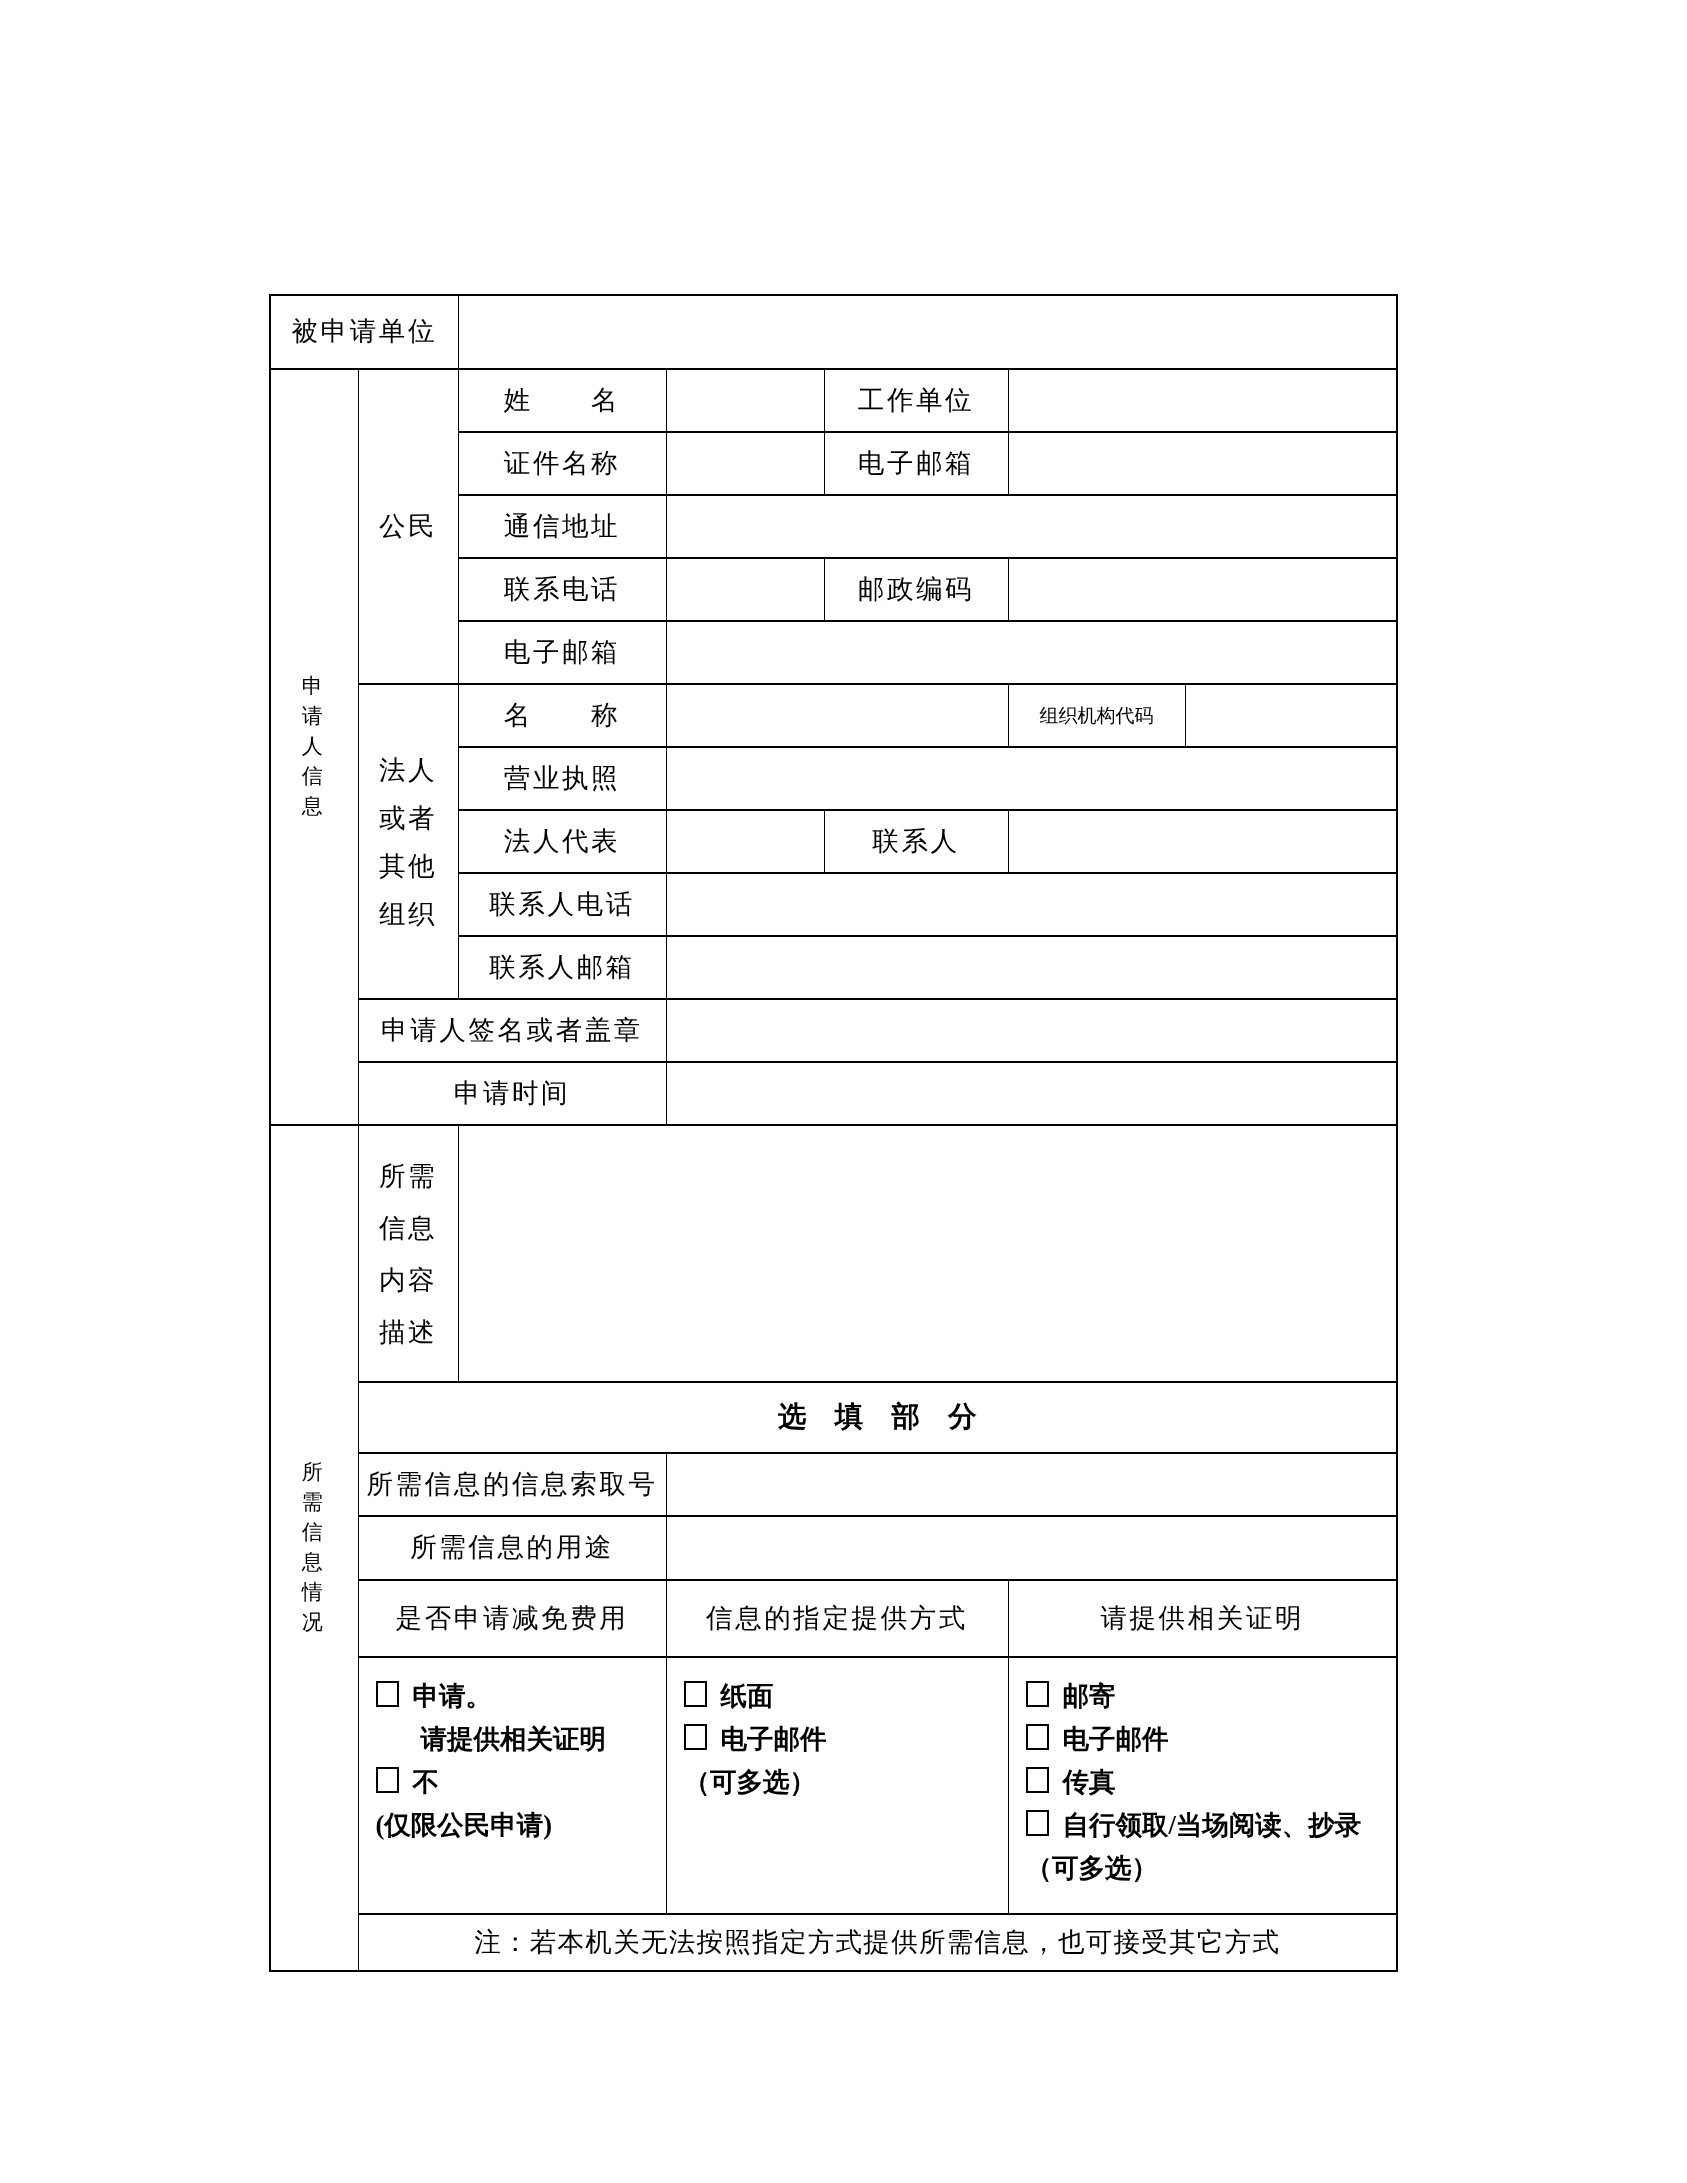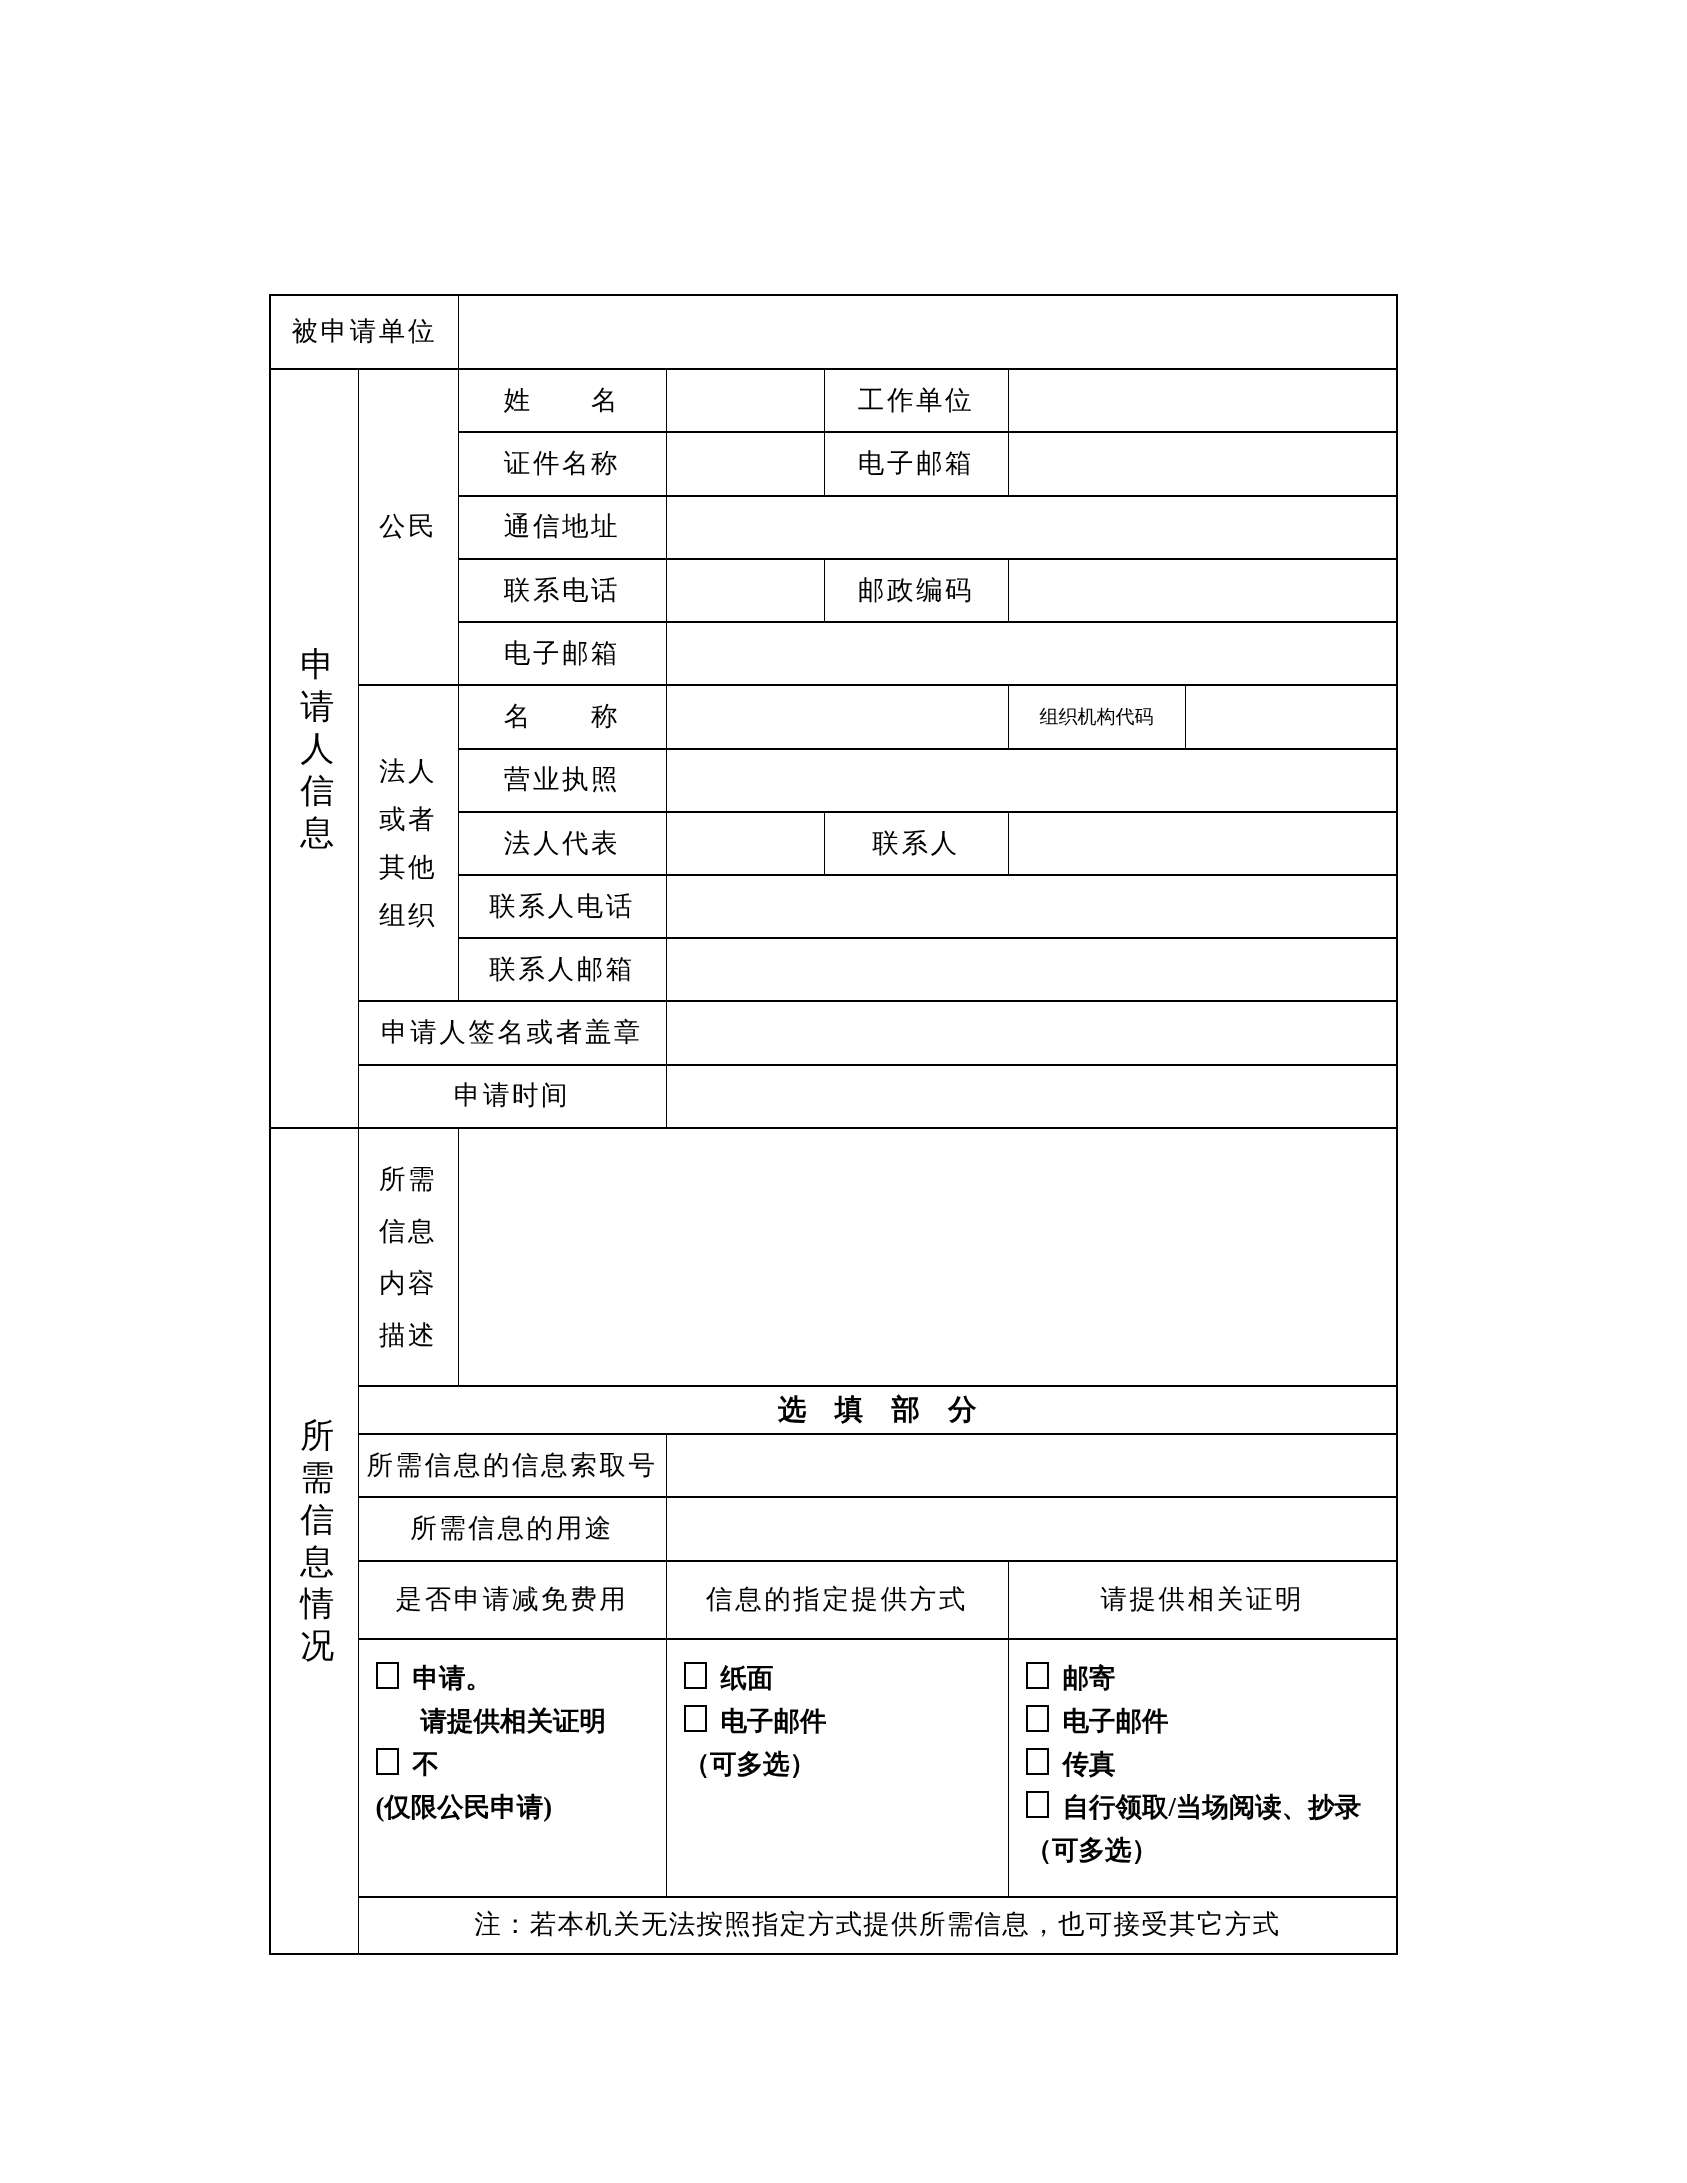--- a/index.html
+++ b/index.html
@@ -46,33 +46,33 @@
     line-height: 1.35;
     text-align: center;
     vertical-align: middle;
     overflow: hidden;
   }
   .lbl { letter-spacing: 2.6px; }
   .tight { letter-spacing: 0px; font-size: 19px; }
   .r112 { height: 74px; }
   .r95  { height: 63px; }
   .r388 { height: 257px; }
-  .r97  { height: 48px; padding-left: 30px; }
+  .r97  { height: 71px; padding-left: 30px; }
   .r96  { height: 64px; }
   .r117 { height: 77px; }
   .r77  { height: 57px; border-radius: 18px; }
   
   .v-label {
     display: inline-block;
     width: 1.18em;
     word-break: break-all;
     letter-spacing: 0;
-    line-height: 42px;
-    font-size: 34px;
-    text-align: right;
+    line-height: 30px;
+    font-size: 21px;
+    text-align: left;
   }
   
   .stack2 div { line-height: 48px; letter-spacing: 2.6px; }
   .stack2w div { line-height: 52px; letter-spacing: 2.6px; }
   .optional-header {
     font-weight: bold;
     font-size: 28.4px;
     letter-spacing: 0;
   }
   .opt-cell {

